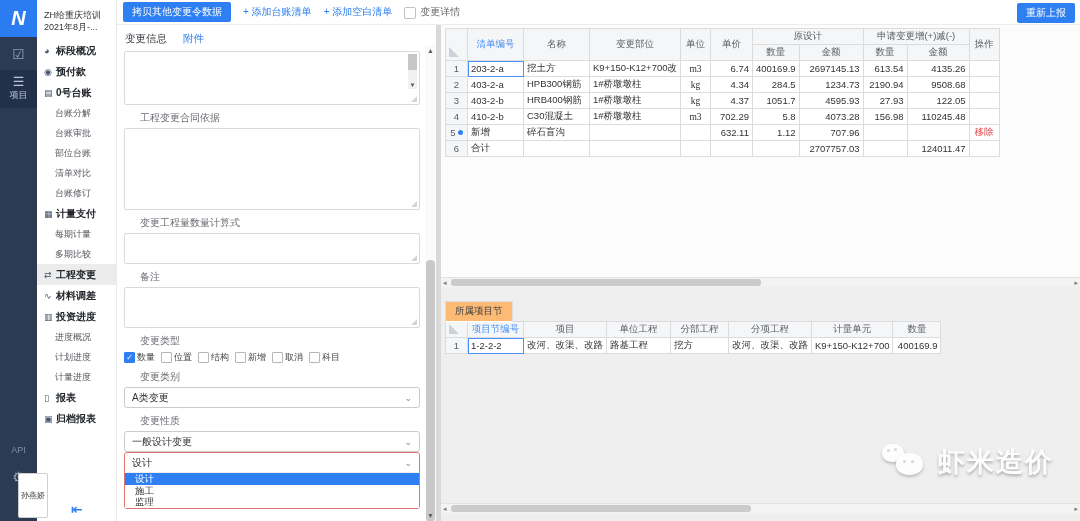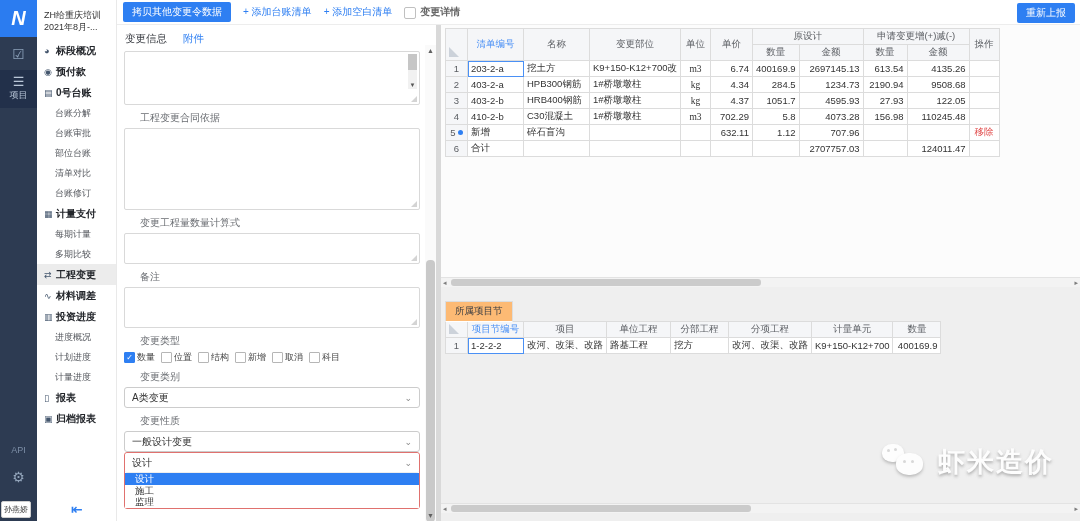--- a/index.html
+++ b/index.html
@@ -8,36 +8,36 @@
   
   .rail{position:absolute;left:0;top:0;width:37px;height:521px;background:#2d3b52;z-index:30;}
   .logo{width:37px;height:37px;background:#2b7cf0;color:#fff;display:flex;align-items:center;justify-content:center;
         font-size:20px;font-weight:700;font-style:italic;}
   .rail-ic{width:37px;text-align:center;color:#8ba0b9;font-size:14px;padding:9px 0 8px;}
   .rail-proj{width:37px;background:#22304a;color:#b9c6d8;text-align:center;padding:5px 0 6px;}
   .rail-proj .g{font-size:13px;line-height:13px;}
   .rail-proj .t{font-size:9px;margin-top:1px;}
   .rail-api{position:absolute;bottom:66px;width:37px;text-align:center;color:#7c8ea6;font-size:9px;}
   .rail-gear{position:absolute;bottom:36px;width:37px;text-align:center;color:#93a5bb;font-size:14px;}
-  .user-tag{position:absolute;bottom:3px;left:1px;background:#fff;border:1px solid #cfcfcf;border-radius:2px;
-            font-size:8px;color:#333;padding:2px 2px;white-space:nowrap;}
+  .user-tag{position:absolute;bottom:3px;left:18px;background:#fff;border:1px solid #cfcfcf;border-radius:2px;
+            font-size:8px;color:#333;padding:16px 2px;white-space:nowrap;}
   
   .sidebar{position:absolute;left:37px;top:0;width:79px;height:521px;background:#fff;border-right:1px solid #e9e9e9;z-index:20;}
   .ws{padding:9px 3px 7px 7px;font-size:9px;color:#333;line-height:1.35;}
   .mi{display:flex;align-items:center;height:21px;padding-left:7px;font-size:10px;color:#23262b;font-weight:700;cursor:pointer;}
   .mi .ic{width:12px;font-size:9px;color:#44566d;font-weight:400;flex:none;}
   .mi.sub{padding-left:18px;font-weight:400;font-size:9px;color:#55585e;height:20px;}
   .mi.selected{background:#ececec;}
   .exit{position:absolute;bottom:4px;left:0;width:79px;text-align:center;color:#2e7ff2;font-size:14px;font-weight:700;}
   
   .toolbar{position:absolute;left:116px;top:0;width:964px;height:25px;background:#fff;border-bottom:1px solid #ededed;
            display:flex;align-items:center;gap:12px;padding-left:7px;box-sizing:border-box;z-index:10;}
   .btn-primary{background:#2e7ff2;color:#fff;font-size:10px;padding:3px 9px;border-radius:2px;cursor:pointer;}
   .link-blue{color:#2e7ff2;font-size:10px;cursor:pointer;}
-  .cb-row{display:flex;align-items:flex-end;gap:4px;color:#666;font-weight:bold;}
+  .cb-row{display:flex;align-items:flex-end;gap:4px;color:#666;}
   .cbx{width:10px;height:10px;border:1px solid #c0c0c0;border-radius:2px;background:#fff;flex:none;}
   .btn-resubmit{position:absolute;right:5px;top:3px;}
   
   .form-panel{position:absolute;left:116px;top:25px;width:320px;height:496px;background:#fff;z-index:5;}
   .fcontent{padding:5px 16px 0 8px;}
   .tabs{display:flex;gap:16px;padding:2px 0 5px 1px;font-size:10.5px;text-align:right;}
   .tab-on{color:#3b3e44;cursor:pointer;}
   .tab-off{color:#2e7ff2;cursor:pointer;}
   .box{position:relative;border:1px solid #d9d9d9;border-radius:2px;background:#fff;}
   .grip{position:absolute;right:2px;bottom:2px;width:0;height:0;border-left:6px solid transparent;border-bottom:6px solid #c9c9c9;opacity:.8;}

